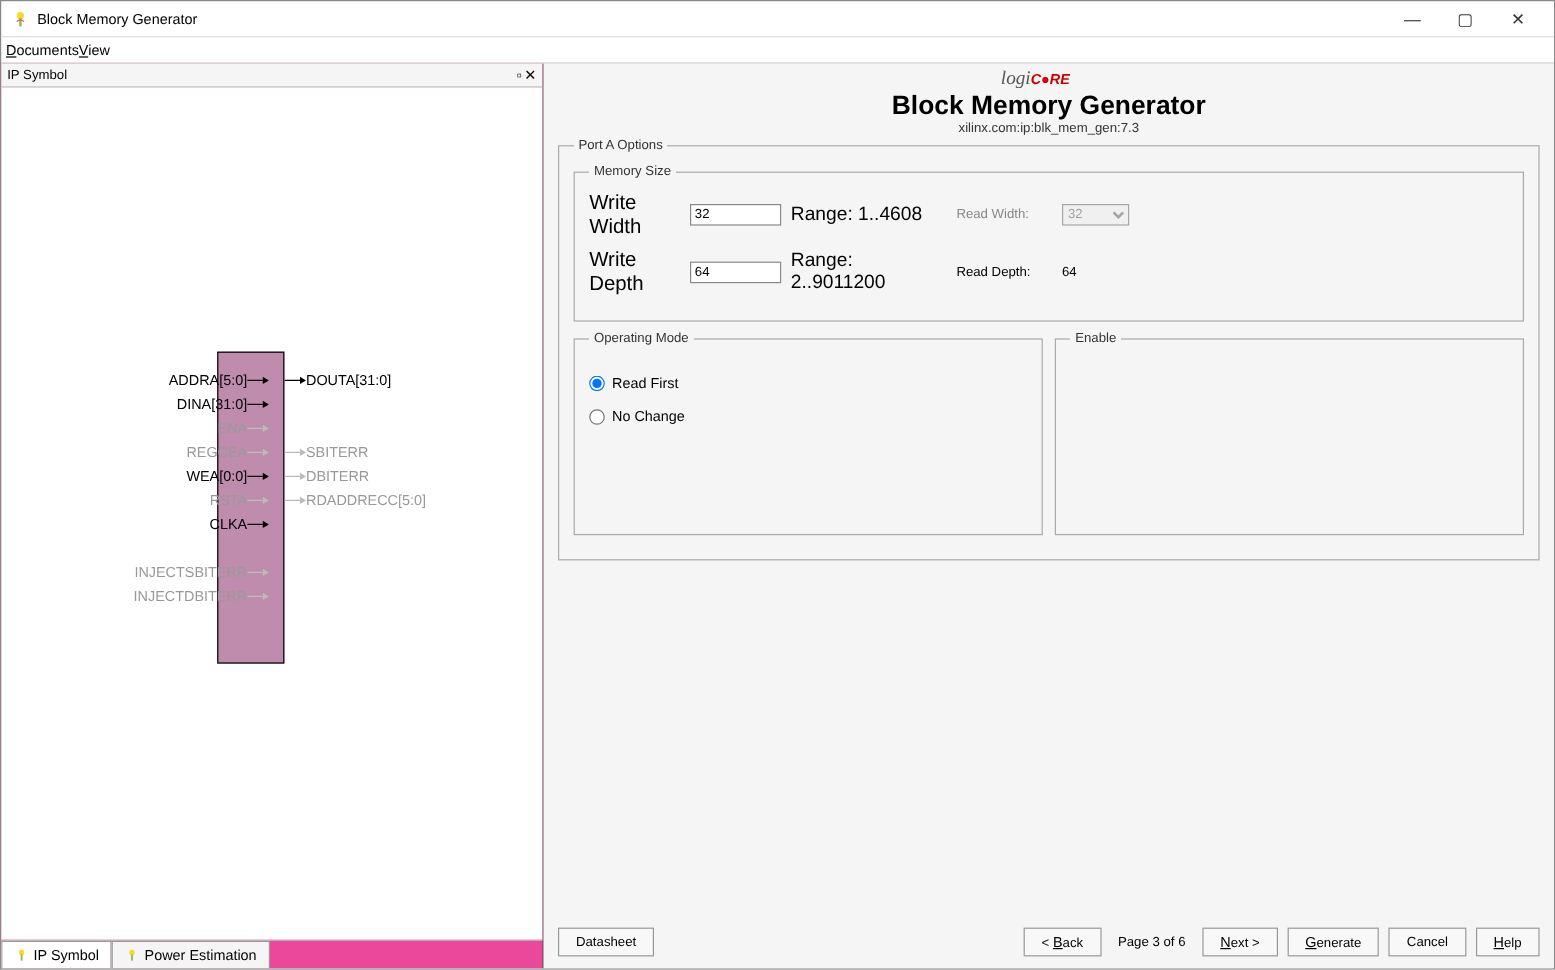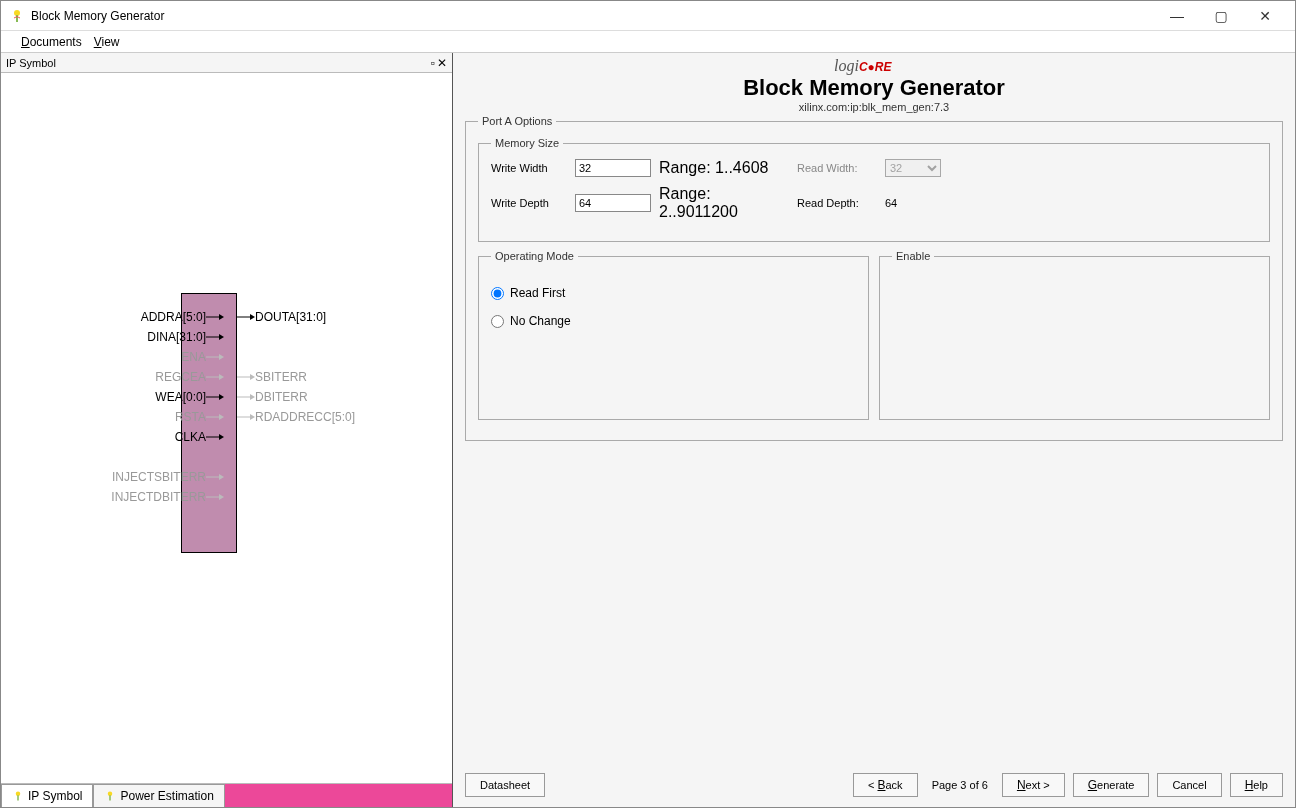--- a/index.html
+++ b/index.html
@@ -4,21 +4,21 @@
 <style>
 * { box-sizing: border-box; margin: 0; padding: 0; font-family: Tahoma, Arial, sans-serif; font-size: 12px; }
 body { background: #fff; width: 1296px; height: 808px; overflow: hidden; display: flex; flex-direction: column; border: 1px solid #888; }
 
 .titlebar { height: 30px; display: flex; align-items: center; padding: 0 8px; border-bottom: 1px solid #ddd; }
 .titlebar .icon { width: 16px; height: 16px; margin-right: 6px; }
 .titlebar .title { flex: 1; font-size: 12px; color: #000; }
 .titlebar .winbtns { display: flex; gap: 0; }
 .titlebar .winbtns div { width: 44px; height: 28px; display: flex; align-items: center; justify-content: center; font-size: 14px; color: #333; }
 
-.menubar { height: 22px; display: flex; align-items: center; padding: 0 20px; gap: 12px; border-bottom: 1px solid #ccc; }
+.menubar { height: 22px; display: flex; align-items: center; padding: 0 4px; border-bottom: 1px solid #ccc; }
 .menubar span { font-size: 12px; text-decoration: underline; text-decoration-color: transparent; }
 .menubar span u { text-decoration: underline; }
 
 .body { flex: 1; display: flex; overflow: hidden; }
 
 .leftpanel { width: 452px; border-right: 1px solid #555; display: flex; flex-direction: column; background: #ec4899; }
 .panelhdr { height: 20px; border-bottom: 1px solid #bbb; padding: 0 5px; display: flex; align-items: center; background: #f5f5f5; }
 .panelhdr .title { flex: 1; font-size: 11px; }
 .panelhdr .btns { display: flex; gap: 2px; font-size: 11px; }
 .ipcanvas { flex: 1; position: relative; background: #fff; }
@@ -40,21 +40,21 @@
 .header { height: 50px; display: flex; align-items: center; margin: 4px 0; flex-direction: column; }
 .logo { width: 80px; font-style: italic; font-size: 16px; font-family: 'Segoe Script', cursive; color: #555;}
 .logo .core { color: #c00; font-weight: bold; }
 .htitle { flex: 1; text-align: center; font-size: 22px; font-weight: bold; color: #000; }
 .vln { font-size: 11px; color: #333; }
 
 .content { flex: 1; padding: 4px 0; }
 fieldset { border: 1px solid #aaa; padding: 10px 12px 12px 12px; margin-bottom: 8px; }
 fieldset > legend { font-size: 11px; padding: 0 4px; color: #333; }
 .memrow { display: flex; align-items: center; gap: 8px; margin-bottom: 8px; }
-.memrow label.k { width: 76px; font-size: 11px; }
+.memrow label.k { width: 76px; font-size: 17px; }
 .memrow input[type=text] { width: 76px; height: 18px; border: 1px solid #888; padding: 0 3px; font-size: 11px; }
 .memrow .range { width: 130px; font-size: 16px; }
 .memrow .rk { width: 80px; font-size: 11px; }
 .memrow select { width: 56px; height: 18px; border: 1px solid #888; font-size: 11px; background: #eee; }
 .memrow .rv { font-size: 11px; }
 .disabled { color: #888; }
 
 .twocols { display: flex; gap: 10px; }
 .twocols fieldset { flex: 1; height: 170px; }
 .radio { display: flex; align-items: center; gap: 6px; margin: 14px 0; font-size: 11px; }

